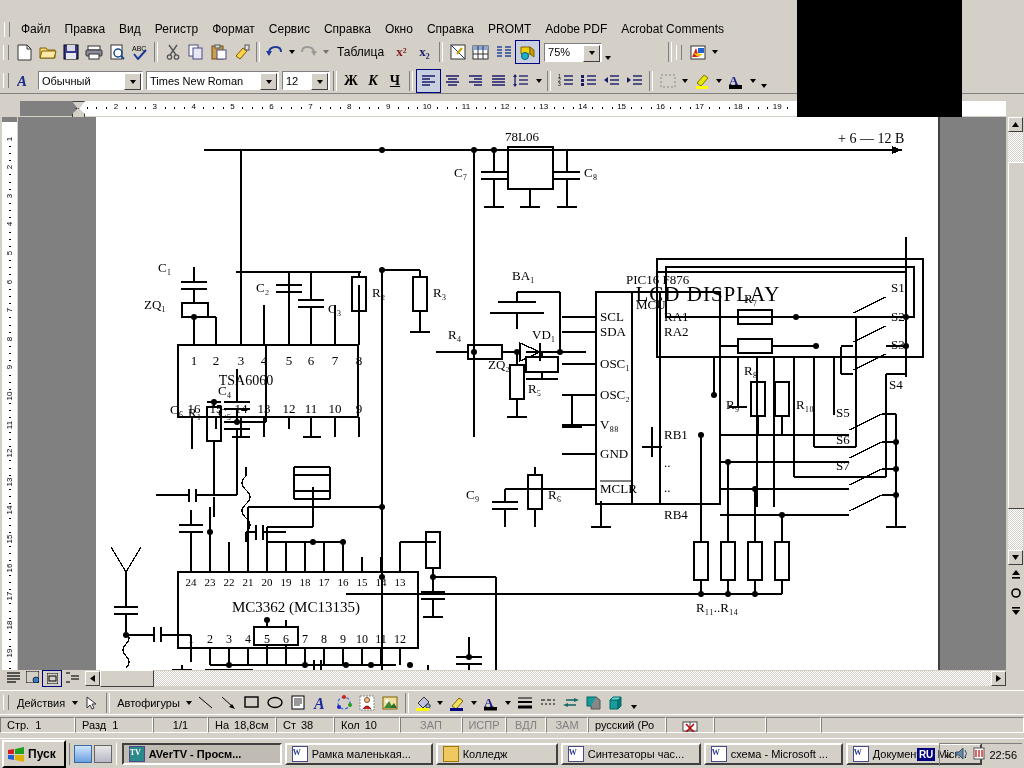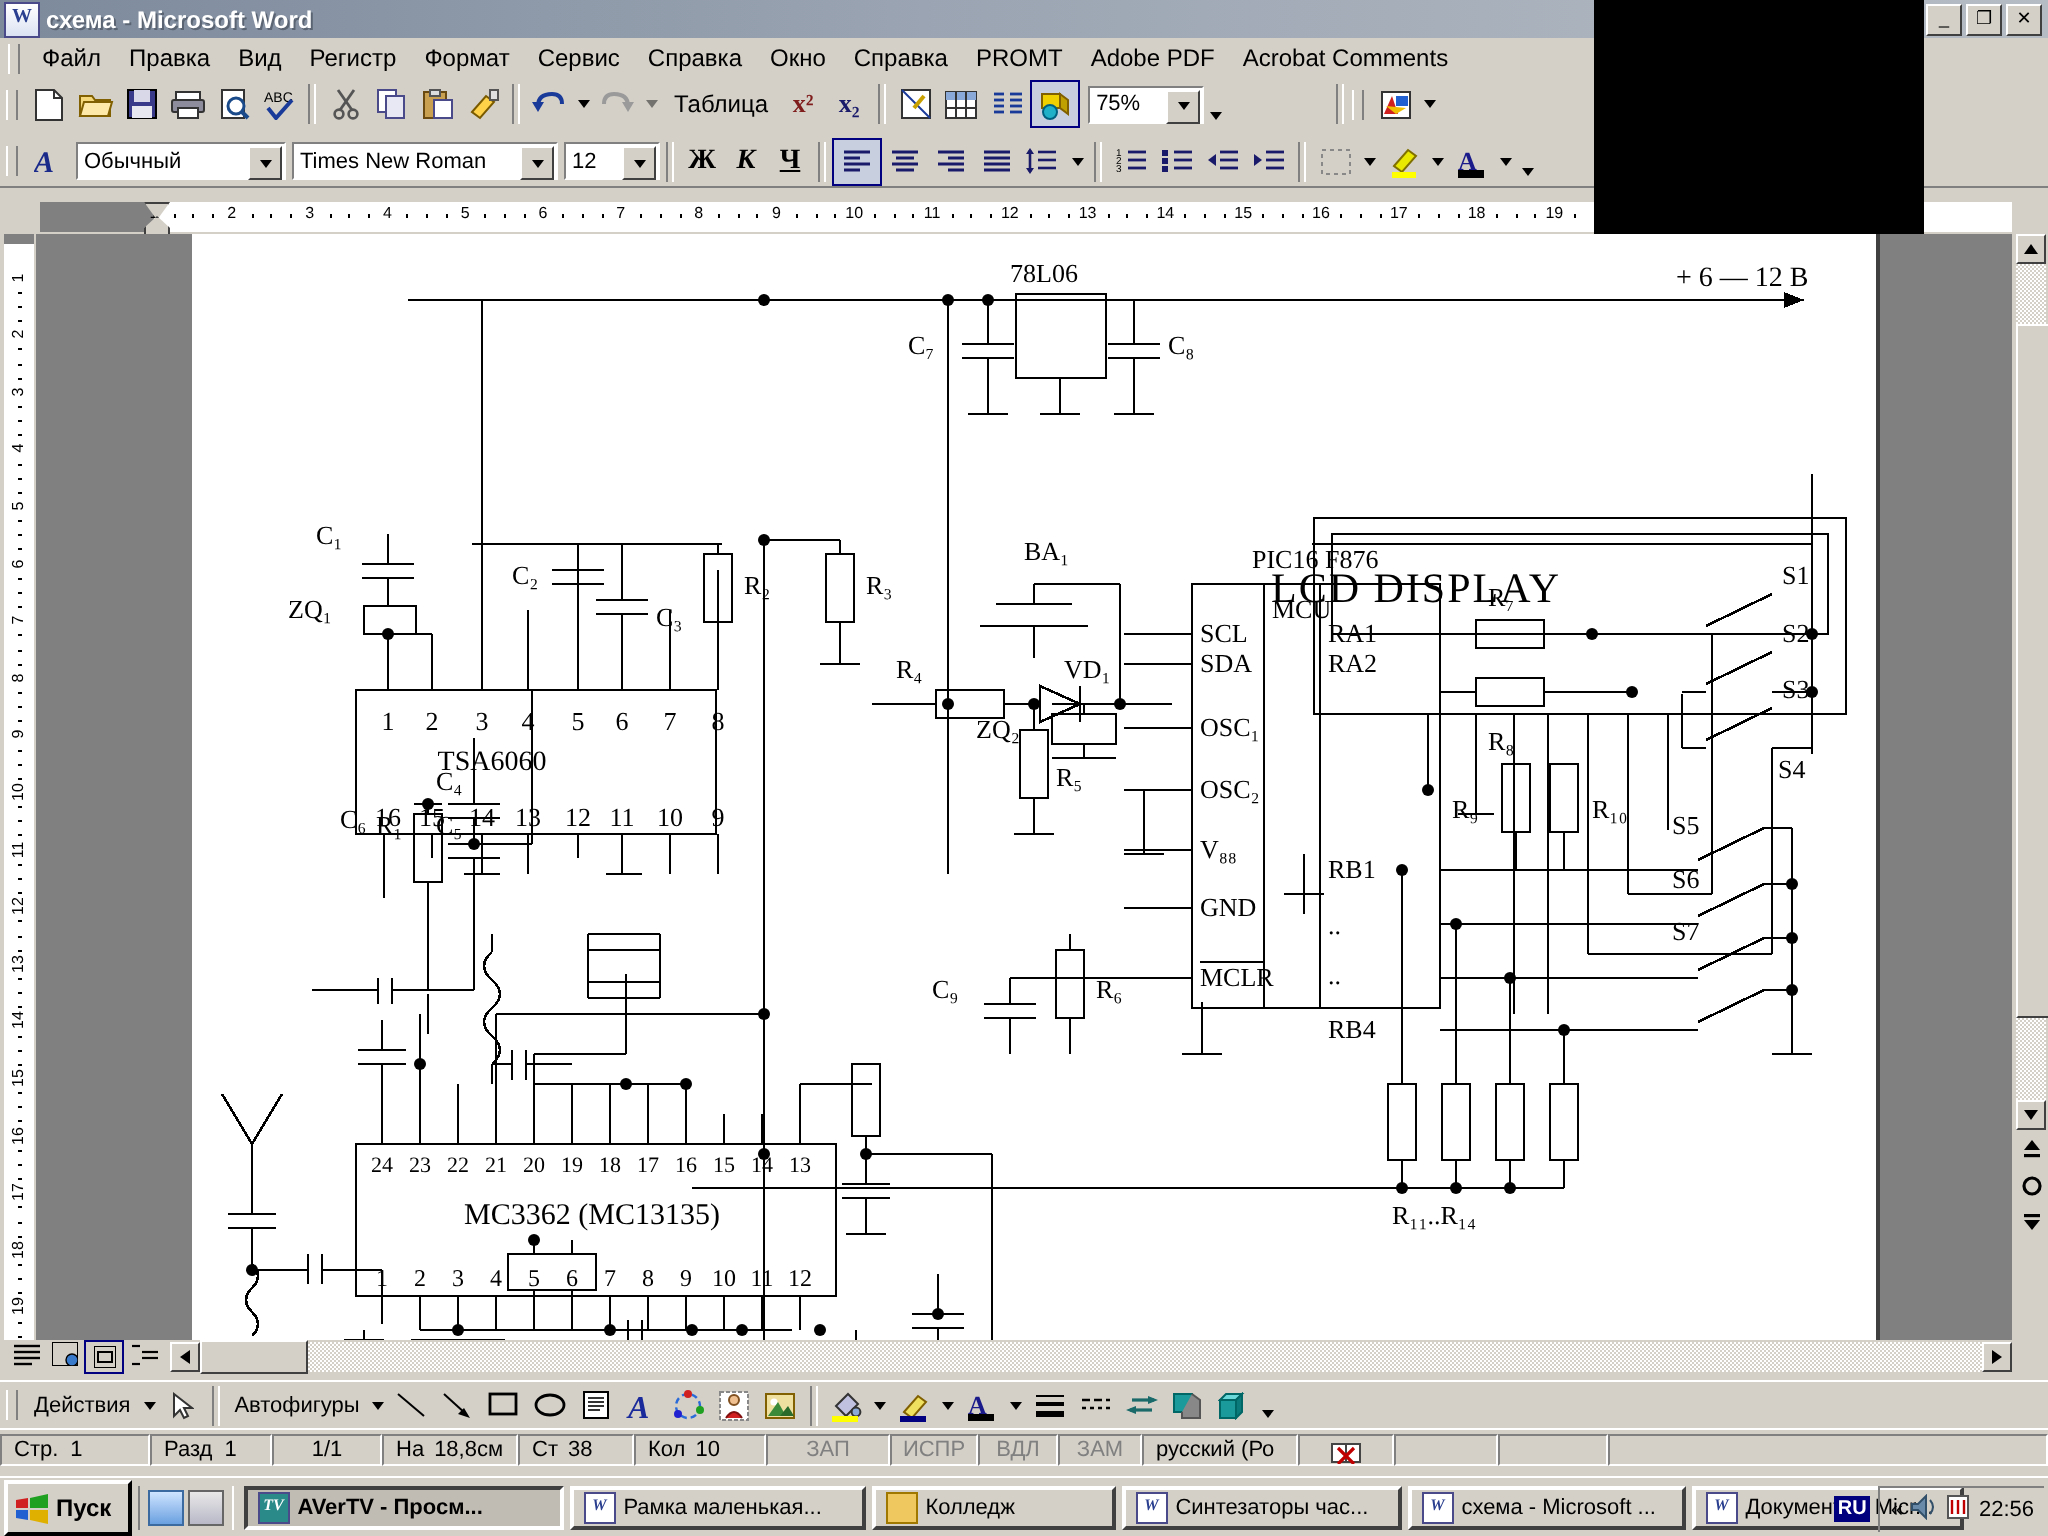--- a/index.html
+++ b/index.html
@@ -142,45 +142,36 @@
     border-left:1px solid #808080;border-right:1px solid #fff;height:22px;margin-left:3px;}
   .qicon{width:16px;height:16px;border:1px solid #888;background:#eee;}
   .tasks{display:flex;align-items:center;gap:3px;margin-left:5px;flex:1;min-width:0;}
   .taskbtn{
     height:22px;display:flex;align-items:center;gap:4px;padding:0 5px;flex:none;
     background:#d4d0c8;border:2px solid;border-color:#fff #404040 #404040 #fff;
     font-size:11px;white-space:nowrap;overflow:hidden;box-sizing:border-box;
   }
   .taskbtn.pressed{border-color:#404040 #fff #fff #404040;background:#c0bcb4;}
   .taskicon{width:14px;height:14px;flex:none;background:#fff;border:1px solid #4a4a8a;
-    font-size:8px;line-height:12px;text-align:center;color:#2a3f8f;font-weight:bold;
-    font-family:"Liberation Serif",serif;font-style:italic;}
+    font-size:8px;line-height:12px;color:#2a3f8f;font-weight:bold;
+    font-family:"Liberation Serif",serif;}
   .tray{display:flex;align-items:center;gap:4px;height:22px;padding:0 5px;margin-right:2px;
     border-left:1px solid #808080;border-top:1px solid #808080;flex:none;}
   .langbox{background:#00007f;color:#fff;font-size:10px;font-weight:bold;
     padding:1px 2px;font-family:"Liberation Sans",sans-serif;}
   .clock{font-size:11px;}
 
   
   .videooverlay{position:absolute;left:797px;top:0;width:165px;height:117px;background:#000;}
 </style>
 </head>
 <body>
 
 <div id="app">
 
-  <div class="titlebar">
-    <div class="wicon"></div>
-    <div class="ttxt">схема - Microsoft Word</div>
-    <div class="wbtns">
-      <div class="wbtn">_</div>
-      <div class="wbtn">❐</div>
-      <div class="wbtn">✕</div>
-    </div>
-  </div>
 
   <div class="menubar">
     <div class="grip"></div>
     <div class="mi">Файл</div>
     <div class="mi">Правка</div>
     <div class="mi">Вид</div>
     <div class="mi">Регистр</div>
     <div class="mi">Формат</div>
     <div class="mi">Сервис</div>
     <div class="mi">Справка</div>
@@ -1378,21 +1369,21 @@
         </svg>
     </div>
     <div class="arrowbtn" style="align-self:flex-end;height:14px;"></div>
   </div>
 
   <div class="statusbar">
     <div class="sfield" style="width:75px">
       <span>Стр.</span>
       <span style="margin-left:6px">1</span>
     </div>
-    <div class="sfield" style="width:61px">
+    <div class="sfield" style="width:78px">
       <span>Разд</span>
       <span style="margin-left:6px">1</span>
     </div>
     <div class="sfield" style="width:55px;justify-content:center">1/1</div>
     <div class="sfield" style="width:68px">
       <span>На</span>
       <span style="margin-left:5px">18,8см</span>
     </div>
     <div class="sfield" style="width:58px">
       <span>Ст</span>

